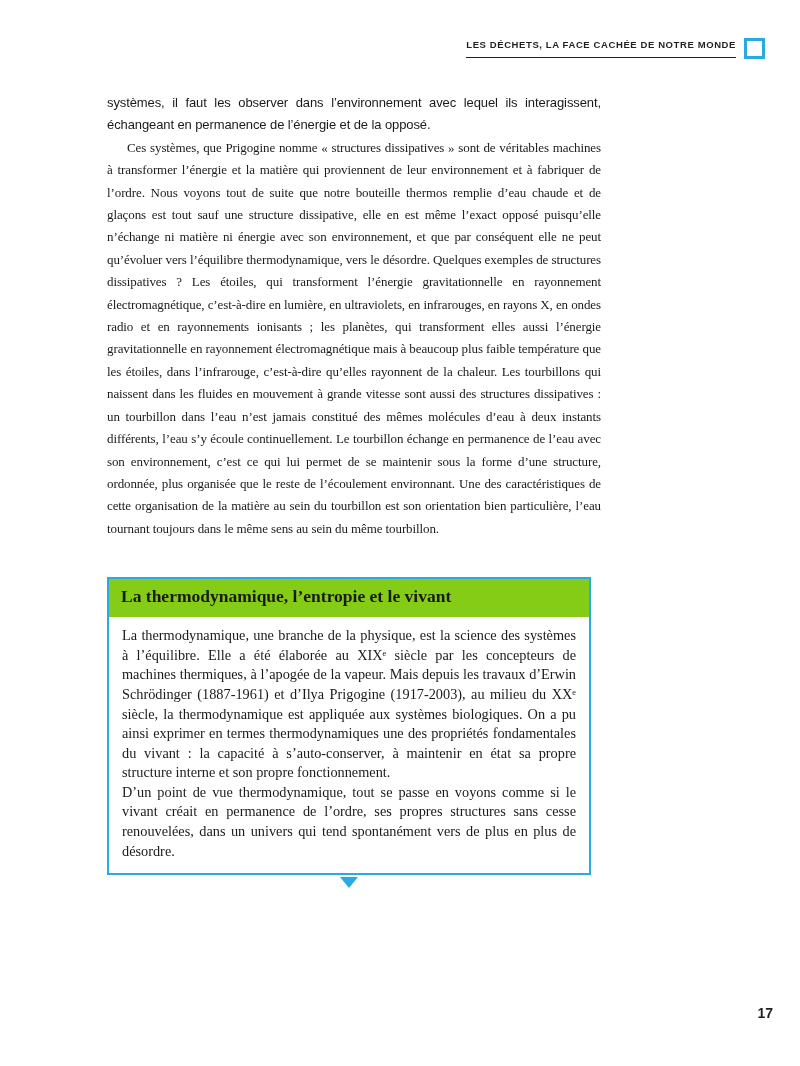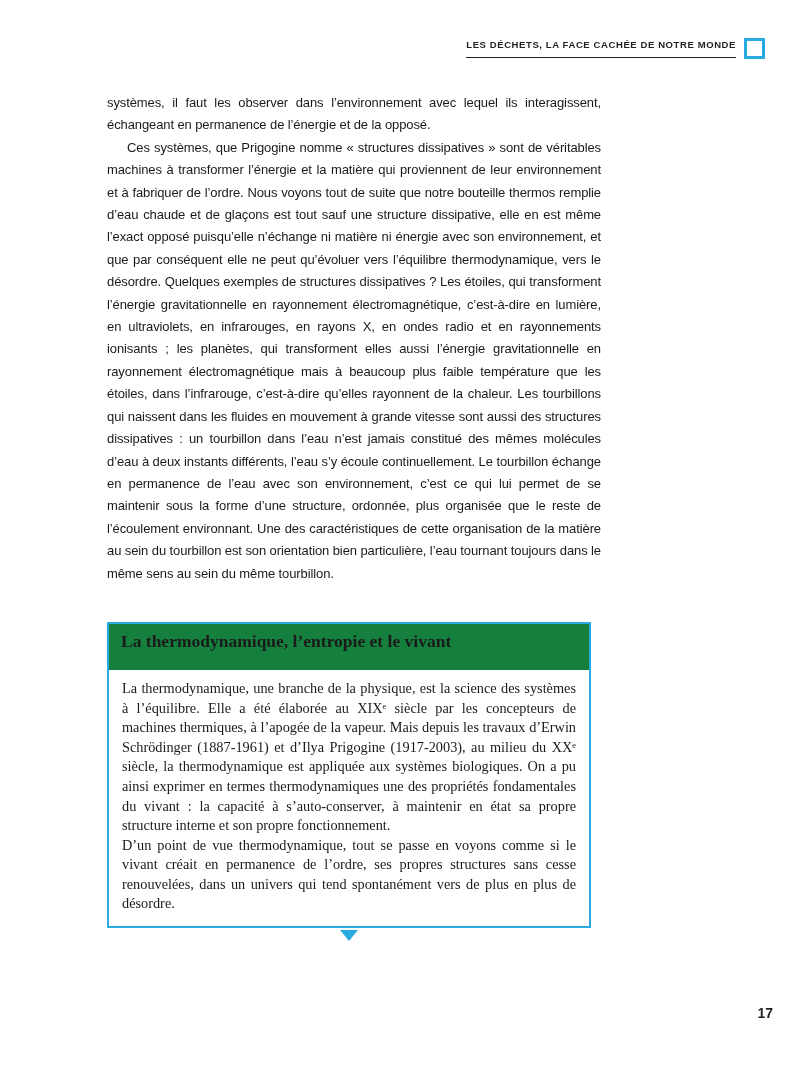--- a/index.html
+++ b/index.html
@@ -49,31 +49,31 @@
     left: 72px;
     width: 494px;
   }
   .body-par {
     font-size: 13px;
     line-height: 22.4px;
     text-align: justify;
     letter-spacing: -0.1px;
     color: #1a1a1a;
   }
-  .body-par.indent { text-indent: 20px; }
+  .body-par.indent { text-indent: 20px; font-family: Liberation Serif, serif; }
 
   
   .callout-wrap { width: 484px; margin-top: 37px; }
   .callout {
     border: 2px solid #29abe2;
     background: #ffffff;
   }
   .callout-title-band {
-    background: #15803d;
-    padding: 7px 12px 18px 12px;
+    background: #84cc16;
+    padding: 7px 12px 10px 12px;
   }
   .callout-title {
     font-family: "Liberation Serif", serif;
     font-size: 17.5px;
     font-weight: bold;
     color: #1a1a1a;
   }
   .callout-body {
     padding: 9px 13px 12px 13px;
     font-family: "Liberation Serif", serif;

